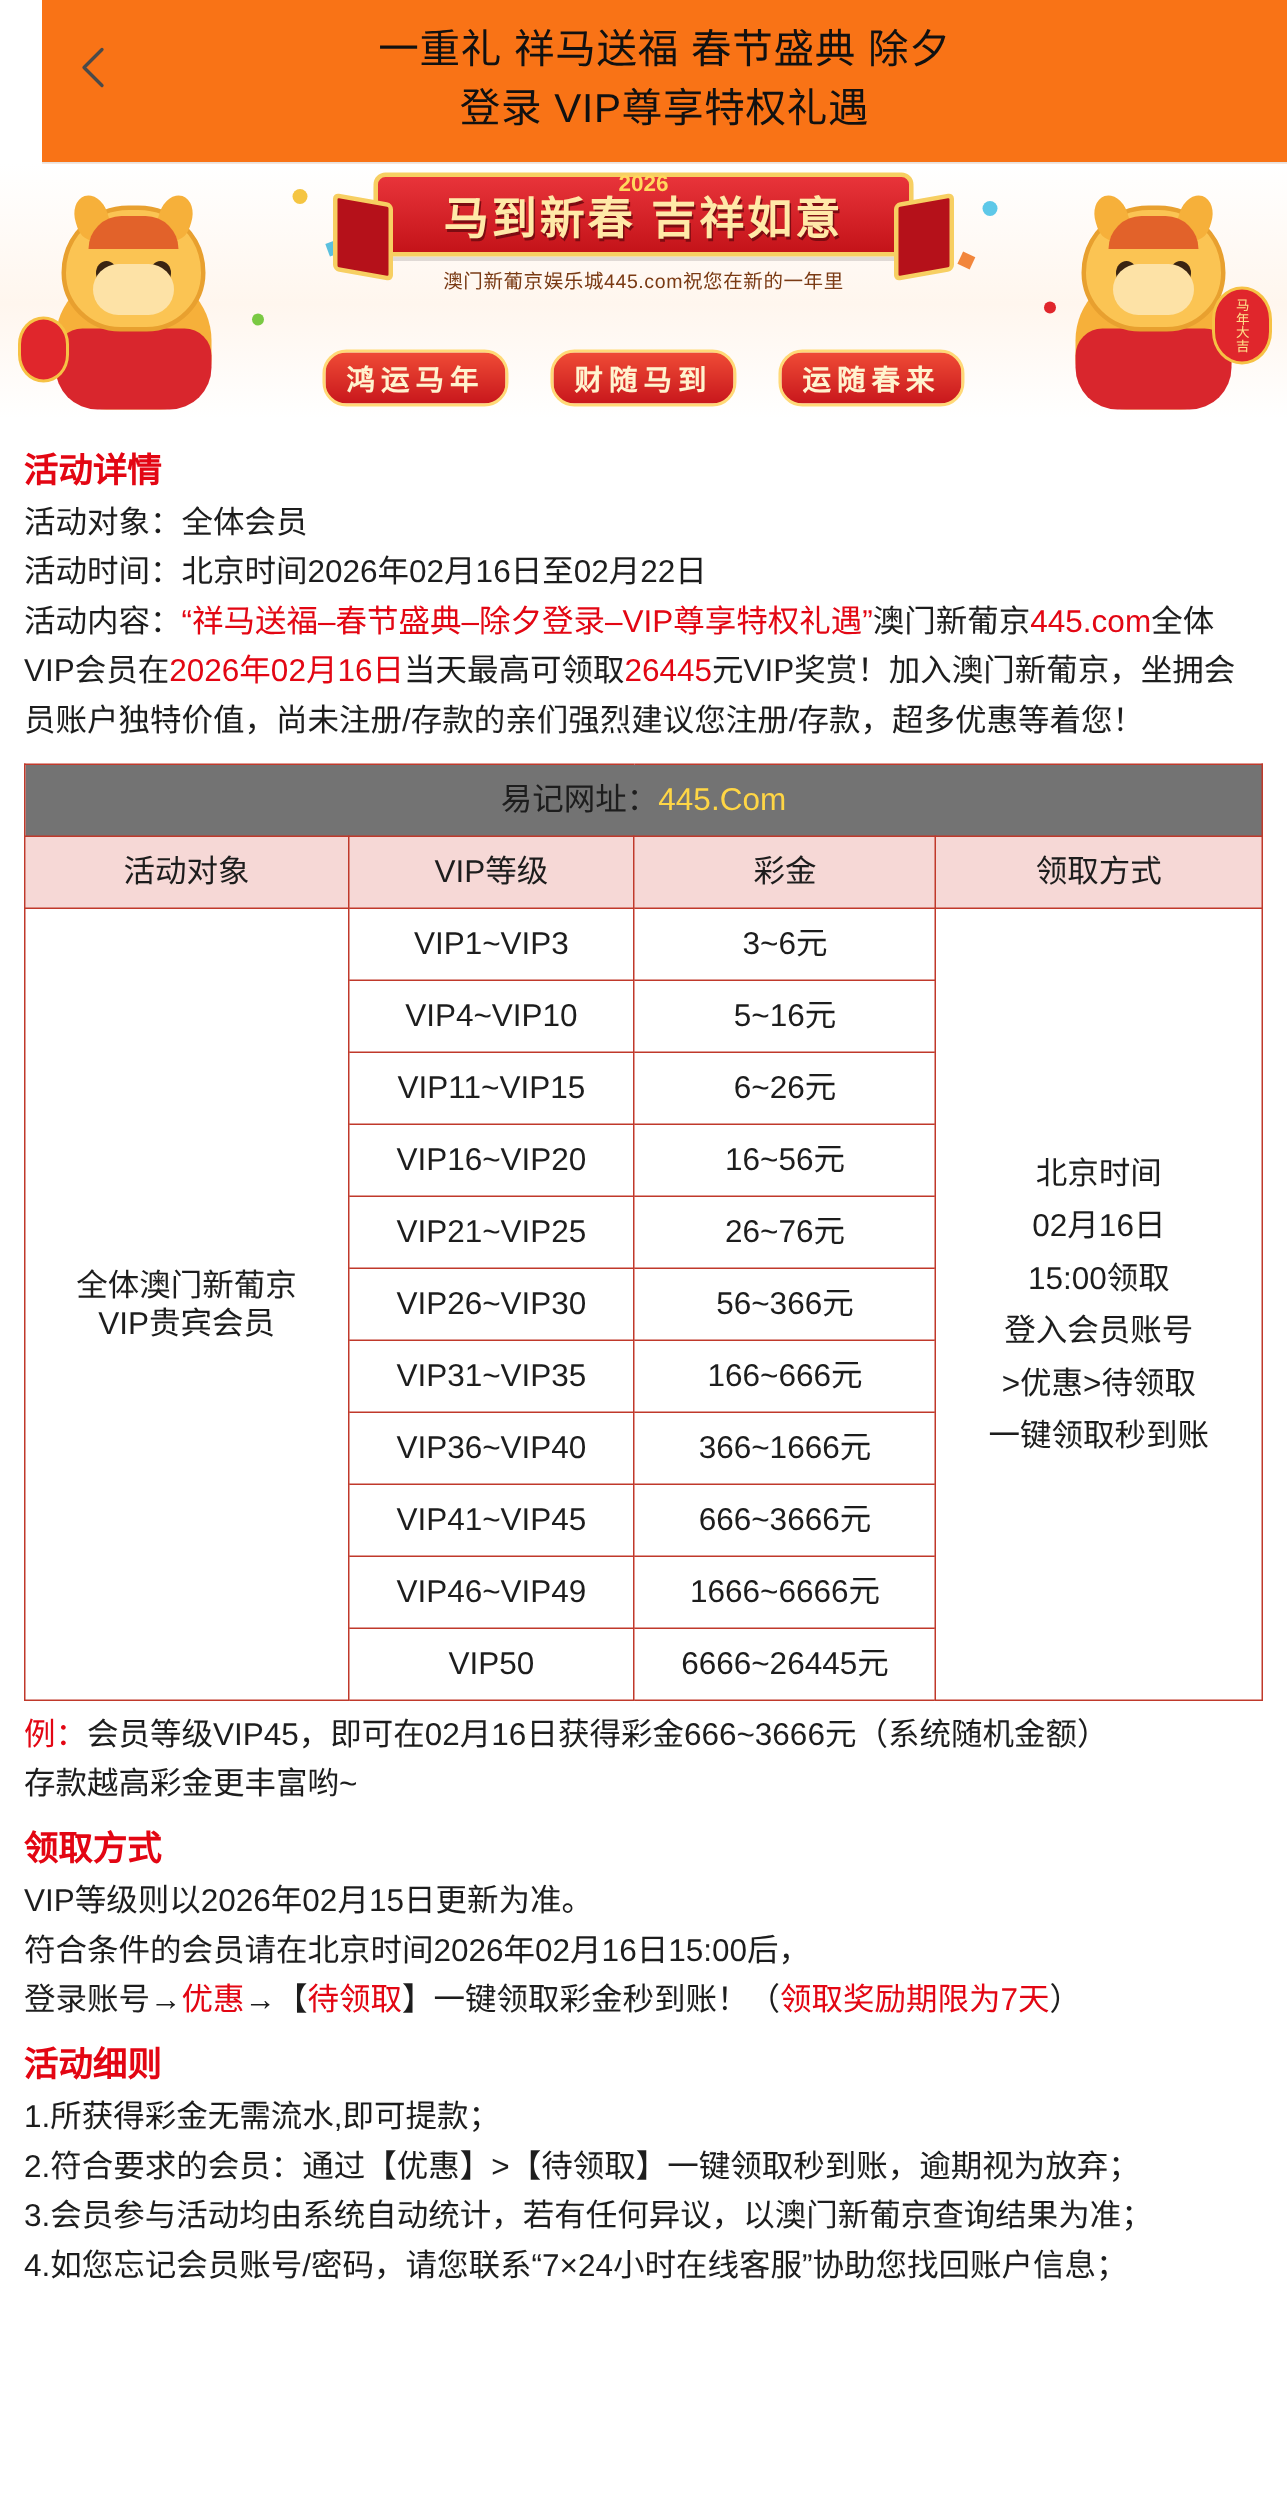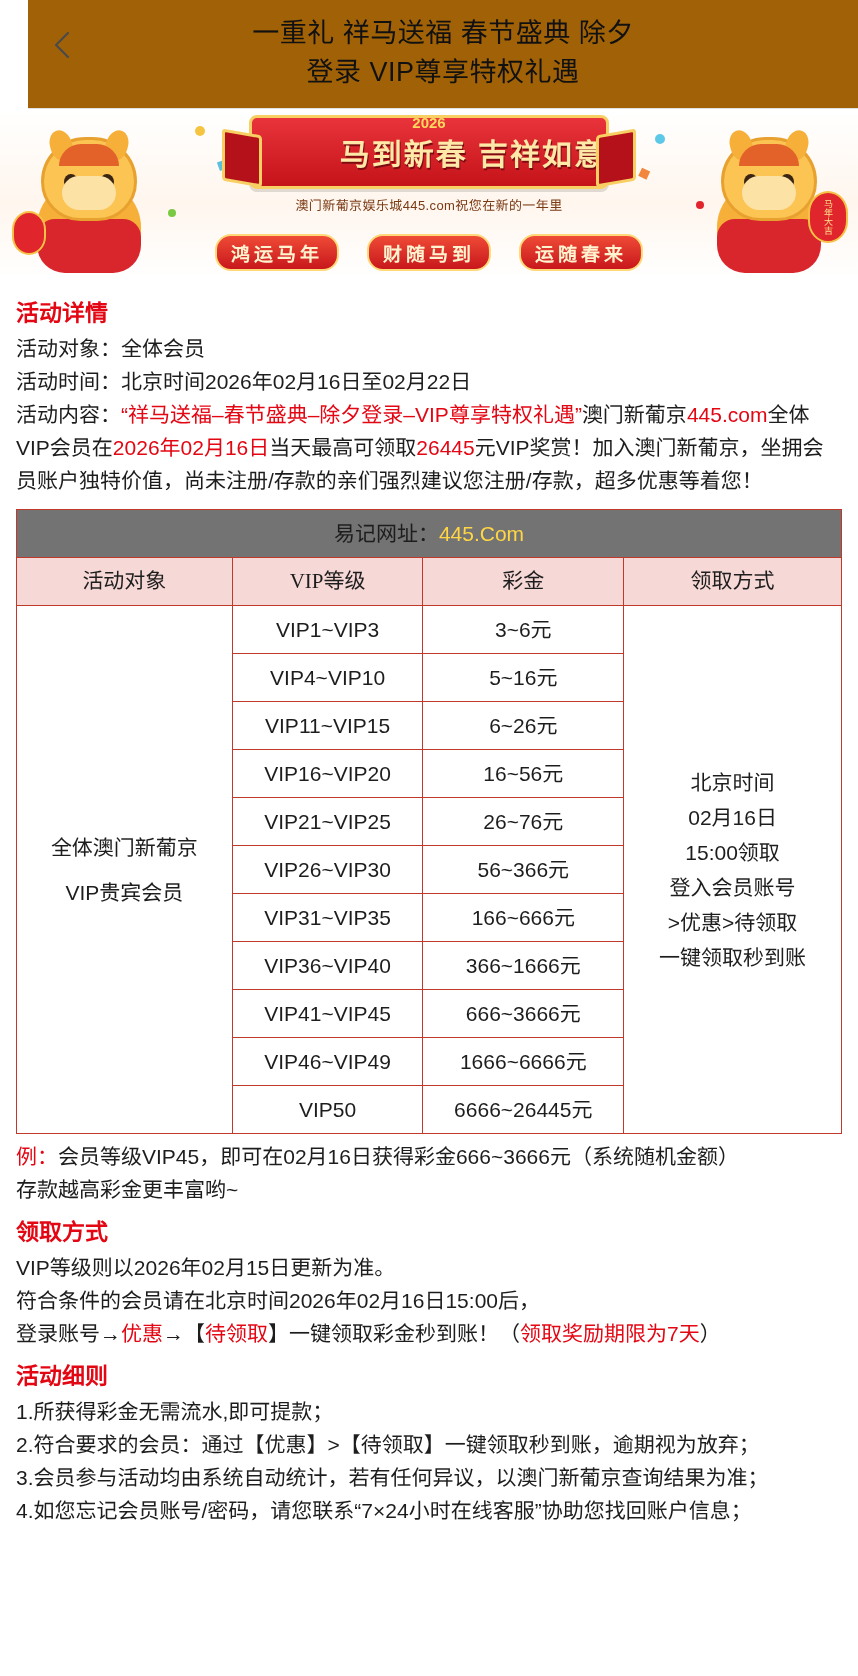--- a/index.html
+++ b/index.html
@@ -13,21 +13,21 @@
     font-family: "Liberation Sans", "DejaVu Sans", sans-serif;
     color: #1a1a1a;
     -webkit-font-smoothing: antialiased;
   }
 
   
   .header {
     position: relative;
     border-bottom: 1px solid #e2e2e2;
     padding: 14px 60px 16px 60px;
-    background: #a16207;
+    background: #f97316;
     margin-left: 28px;
   }
   .back-btn {
     position: absolute;
     left: 18px;
     top: 28px;
     width: 34px;
     height: 34px;
     cursor: pointer;
   }
@@ -129,27 +129,27 @@
     position: absolute;
     left: 50%; transform: translateX(-50%);
     top: 6px;
     width: 420px;
     text-align: center;
   }
   .ribbon {
     position: relative;
     margin: 0 auto;
     width: 360px;
-    height: 74px;
+    height: 56px;
     background: linear-gradient(180deg,#e8343a 0%, #c41319 100%);
     border: 3px solid #f7cf62;
     border-radius: 8px;
     display: flex;
     align-items: center;
-    justify-content: flex-end;
+    justify-content: center;
     box-shadow: 0 3px 0 rgba(0,0,0,.12);
   }
   .ribbon:before, .ribbon:after {
     content: "";
     position: absolute;
     top: 14px;
     width: 34px; height: 46px;
     background: #b5111a;
     border: 3px solid #f7cf62;
     border-radius: 4px;
@@ -235,21 +235,20 @@
     font-size: 23px;
     padding: 12px 0;
     font-weight: normal;
   }
   .tbl-top .site { color: #ffd645; }
   .tbl-head td {
     background: #f6d8d6;
     color: #1d1d1d;
     font-size: 22px;
     padding: 12px 2px;
-    font-family: Liberation Serif, serif;
   }
   .col-obj { width: 215px; }
   .col-lvl { width: 190px; }
   .col-amt { width: 200px; }
   .col-way { width: 217px; }
   .way-cell {
     font-size: 21px;
     line-height: 35px;
   }
   .rules p { margin: 0; }
@@ -356,21 +355,21 @@
           <span>易记网址：</span><span class="site">445.Com</span>
         </td>
       </tr>
       <tr class="tbl-head">
         <td>活动对象</td>
         <td>VIP等级</td>
         <td>彩金</td>
         <td>领取方式</td>
       </tr>
       <tr>
-        <td rowspan="11" style="white-space:pre-line;line-height:45px;">全体澳门新葡京
+        <td rowspan="11" style="white-space:pre-line;line-height:25px;">全体澳门新葡京
 VIP贵宾会员</td>
         <td>VIP1~VIP3</td>
         <td>3~6元</td>
         <td rowspan="11" class="way-cell" style="white-space:pre-line;">北京时间
 02月16日
 15:00领取
 登入会员账号
 &gt;优惠&gt;待领取
 一键领取秒到账</td>
       </tr>

